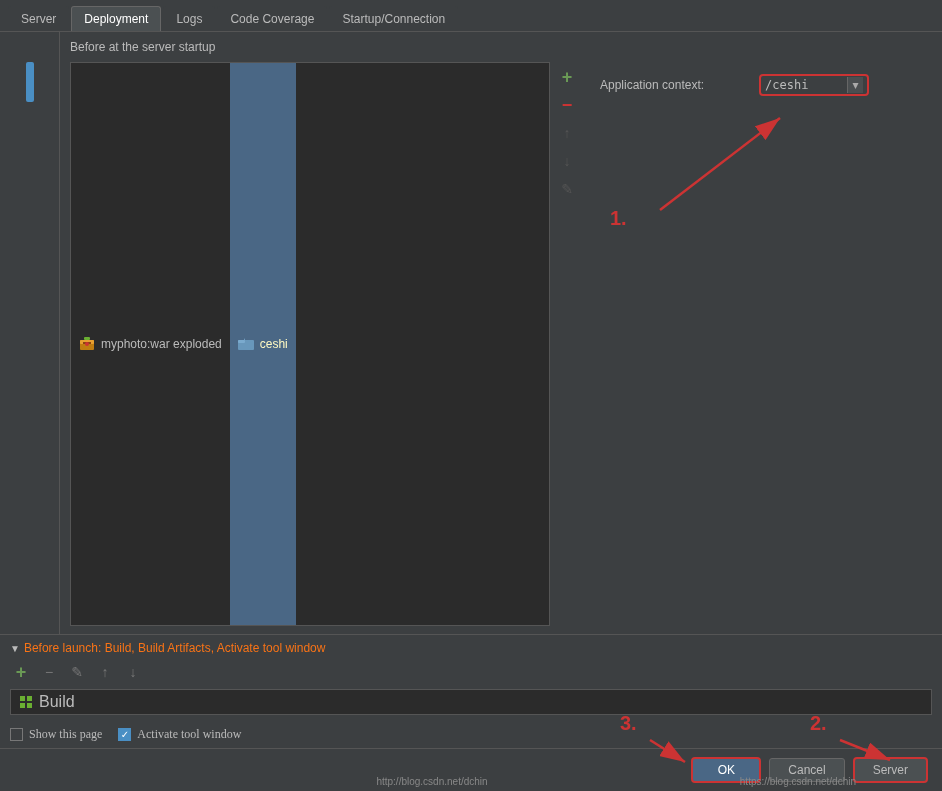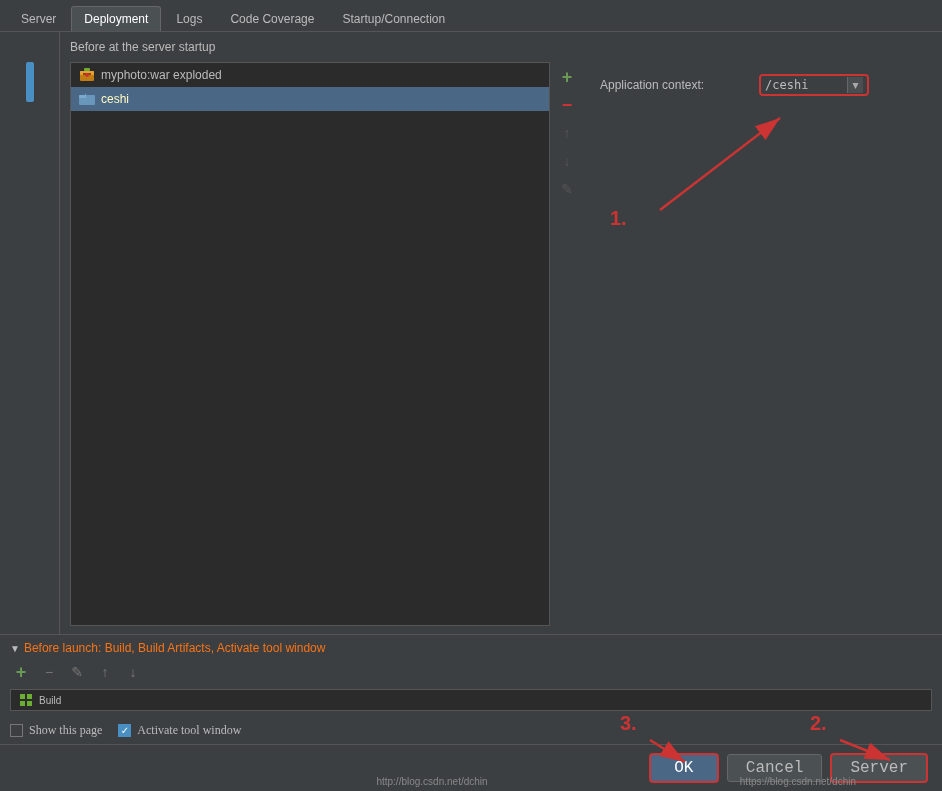--- a/index.html
+++ b/index.html
@@ -79,21 +79,21 @@
       display: flex;
       flex: 1;
     }
 
     
     .artifact-list-container {
       width: 480px;
       border: 1px solid #555;
       background: #2b2b2b;
       display: flex;
-      flex-direction: column;
+      flex-direction: row;
     }
 
     .artifact-item {
       display: flex;
       align-items: center;
       padding: 4px 8px;
       color: #bbbbbb;
       cursor: default;
     }
     .artifact-item.selected {
@@ -223,21 +223,21 @@
     .before-launch-list {
       border: 1px solid #555;
       background: #2b2b2b;
     }
 
     .build-item {
       display: flex;
       align-items: center;
       padding: 3px 8px;
       color: #bbbbbb;
-      font-size: 10px;
+      font-size: 16px;
     }
 
     .build-icon {
       width: 14px;
       height: 14px;
       margin-right: 6px;
       display: flex;
       align-items: center;
       justify-content: center;
     }
@@ -286,27 +286,26 @@
       gap: 8px;
       background: #3c3f41;
       border-top: 1px solid #555;
       position: relative;
     }
 
     .dialog-btn {
       padding: 4px 18px;
       border-radius: 3px;
       cursor: pointer;
-      font-size: 16px;
+      font-size: 12px;
       border: 1px solid #666;
       background: #4b5052;
       color: #bbbbbb;
       min-width: 70px;
       text-align: center;
-      font-family: Liberation Mono, monospace;
     }
     .dialog-btn.primary {
       background: #4a6785;
       border-color: #4a8fc4;
       color: #ffffff;
     }
     .dialog-btn.ok-btn {
       border: 2px solid #cc3333;
       border-radius: 4px;
     }

